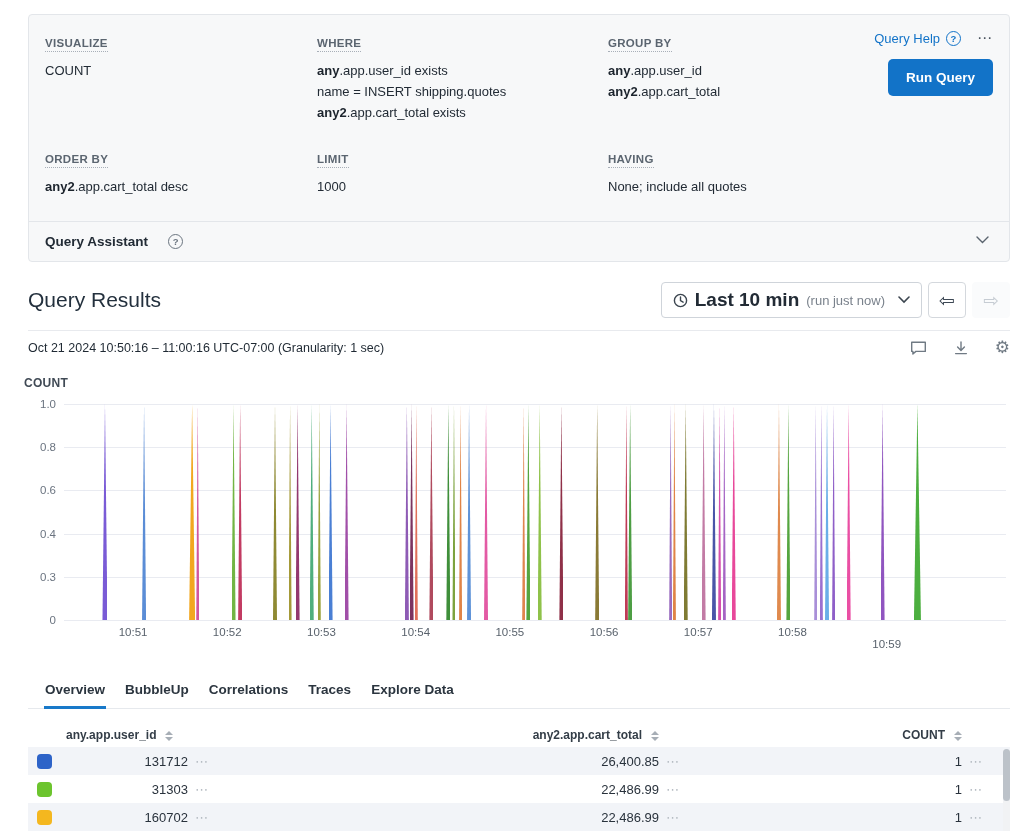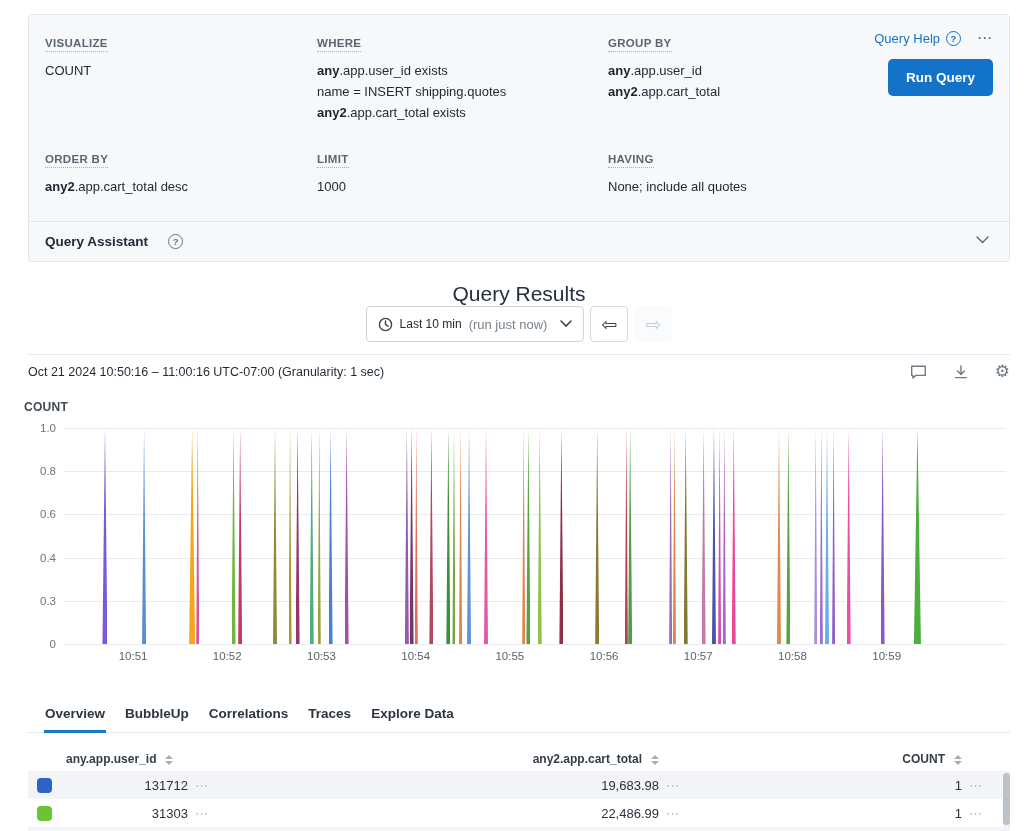--- a/index.html
+++ b/index.html
@@ -24,26 +24,26 @@
   .run-btn { margin-top:12px; background:#1273c8; color:#fff; font-size:13.5px; font-weight:700;
     border:none; border-radius:5px; padding:11px 18px; cursor:pointer; }
   .assistant-row { display:flex; align-items:center; gap:20px; border-top:1px solid #e3e6ea;
     padding:0 16px; height:40px; position:relative; cursor:pointer; }
   .assistant-label { font-size:13.5px; font-weight:700; color:#222b35; }
   .assistant-row .help-circle { color:#6b7580; }
   .assistant-chevron { position:absolute; right:20px; top:14px; }
 
   
   .results-header { margin:20px 14px 0 28px; display:flex; align-items:center; justify-content:space-between;
-    padding-bottom:12px; border-bottom:1px solid #e8eaee;flex-direction:column; }
+    padding-bottom:12px; border-bottom:1px solid #e8eaee; }
   .results-title { font-size:21px; color:#23303d; font-weight:400; }
   .results-controls { display:flex; align-items:center; gap:6px; }
   .time-dropdown { display:flex; align-items:center; gap:7px; height:36px; padding:0 11px;
     border:1px solid #cfd4da; border-radius:4px; background:#fff; cursor:pointer; }
-  .time-main { font-size:12px; font-weight:400; color:#222b35; }
+  .time-main { font-size:19px; font-weight:700; color:#222b35; }
   .time-suffix { font-size:13px; color:#7a828c; }
   .time-chevron { margin-left:6px; display:flex; }
   .hist-btn { width:38px; height:36px; display:flex; align-items:center; justify-content:center;
     font-size:19px; border-radius:4px; cursor:pointer; }
   .hist-back { border:1px solid #d4d8dd; background:#fff; color:#3d4854; }
   .hist-fwd { background:#fafbfc; color:#c6ccd3; }
 
   .date-row { margin:8px 14px 0 28px; display:flex; align-items:center; justify-content:space-between; }
   .date-text { font-size:12.5px; color:#1f2933; }
   .date-icons { display:flex; align-items:center; gap:26px; color:#707a84; }
@@ -267,21 +267,21 @@
     </div>
   <div class="x-axis" id="xaxis">
       <div class="x-label" style="left: 7.33%;">10:51</div>
       <div class="x-label" style="left: 17.33%;">10:52</div>
       <div class="x-label" style="left: 27.33%;">10:53</div>
       <div class="x-label" style="left: 37.33%;">10:54</div>
       <div class="x-label" style="left: 47.33%;">10:55</div>
       <div class="x-label" style="left: 57.33%;">10:56</div>
       <div class="x-label" style="left: 67.33%;">10:57</div>
       <div class="x-label" style="left: 77.33%;">10:58</div>
-      <div class="x-label" style="left: 87.33%;">10:59</div>
+      <div class="x-label" style="left: 87.33%; margin-top: 12px;">10:59</div>
     </div>
 </div>
 
 <div class="tabs-wrap" id="tabs">
     <div class="tab active">Overview</div>
     <div class="tab">BubbleUp</div>
     <div class="tab">Correlations</div>
     <div class="tab">Traces</div>
     <div class="tab">Explore Data</div>
   </div>
@@ -305,21 +305,21 @@
         </span></span>
     <span></span>
   </div>
   <div id="tbody">
       <div class="tgrid trow alt">
         <span style="display: flex; align-items: center;">
           <span class="swatch" style="background: rgb(45, 99, 200); display: inline-block;"></span>
         </span>
         <span class="cell-r">131712</span>
         <span class="dots">⋯</span>
-        <span class="cell-r">19,683.98</span>
+        <span class="cell-r">26,400.85</span>
         <span class="dots">⋯</span>
         <span class="cell-r">1</span>
         <span class="dots">⋯</span>
       </div>
       <div class="tgrid trow">
         <span style="display: flex; align-items: center;">
           <span class="swatch" style="background: rgb(108, 196, 46); display: inline-block;"></span>
         </span>
         <span class="cell-r">31303</span>
         <span class="dots">⋯</span>

